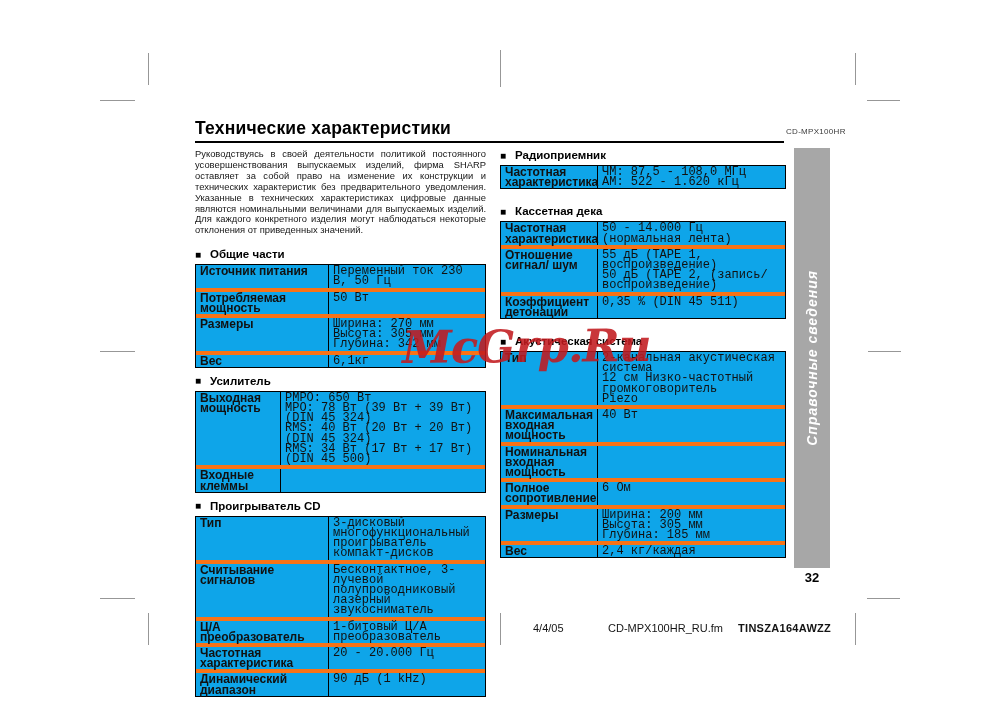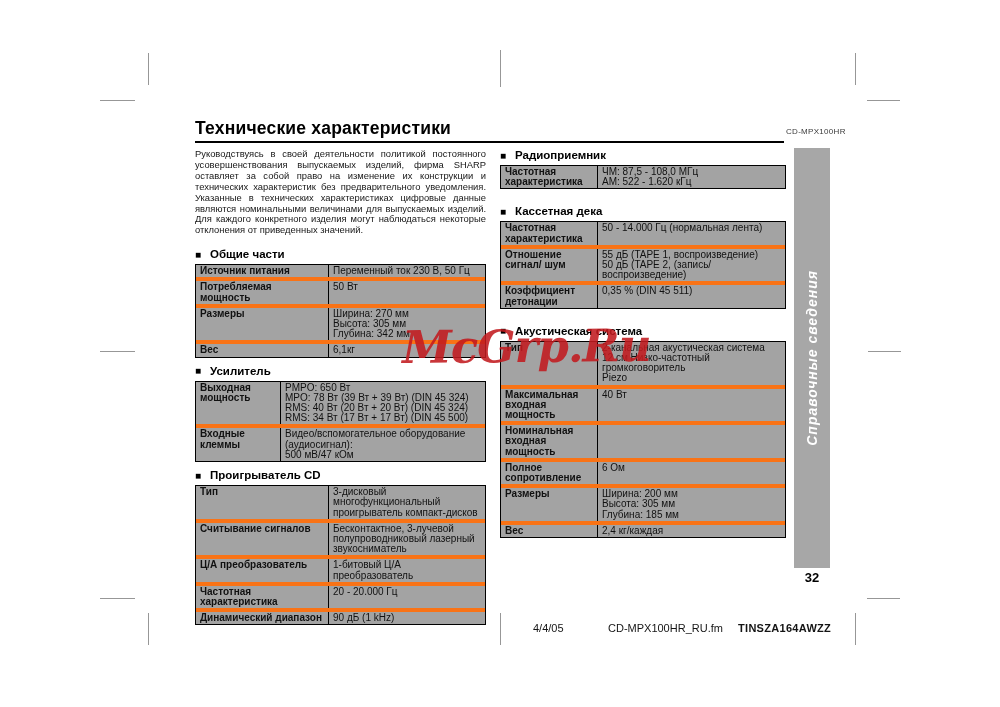--- a/index.html
+++ b/index.html
@@ -44,31 +44,31 @@
   .col-left .intro + .section { margin-top: 2px; }
   .col-right .section + .section { margin-top: 16px; }
   .sec-head {
     display: flex; align-items: center; gap: 9px;
     font-size: 11.5px; font-weight: bold; color: #000;
     margin-bottom: 3px; line-height: 13px;
   }
   .sec-head .sq { font-size: 10px; line-height: 10px; }
   
   .spec-table {
-    border: 1.5px solid #000; background: #a3a3a3;
-    font-size: 10px; line-height: 10.2px;
+    border: 1.5px solid #000; background: #0ea5e9;
+    font-size: 12px; line-height: 10.2px;
   }
   .spec-row { display: flex; border-top: 4px solid #f97316; }
   .spec-row:first-child { border-top: none; }
   .spec-label {
     flex: none; font-weight: bold;
     border-right: 1px solid #000;
     padding: 1px 4px;
   }
-  .spec-value { flex: 1; padding: 1px 4px; white-space: pre-line; }
+  .spec-value { flex: 1; padding: 1px 4px; white-space: pre-line; font-family: Liberation Mono, monospace; }
   .t46  .spec-label { width: 133px; }
   .t28  .spec-label { width: 85px; }
   .tr33 .spec-label { width: 97px; }
   
   .side-bar {
     position: absolute; left: 794px; top: 148px;
     width: 36px; height: 420px; background: #a7a7a7;
     display: flex; align-items: center; justify-content: center;
   }
   .side-text {
@@ -156,23 +156,20 @@
       <div class="spec-table t28">
           <div class="spec-row">
             <div class="spec-label">Выходная мощность</div>
             <div class="spec-value">PMPO: 650 Вт
 MPO: 78 Вт (39 Вт + 39 Вт) (DIN 45 324)
 RMS: 40 Вт (20 Вт + 20 Вт) (DIN 45 324)
 RMS: 34 Вт (17 Вт + 17 Вт) (DIN 45 500)</div>
           </div>
           <div class="spec-row">
             <div class="spec-label">Входные клеммы</div>
-            <div class="spec-value">Видео/вспомогательное оборудование
-(аудиосигнал):
-500 мВ/47 кОм</div>
           </div>
         </div>
     </div>
 
     <div class="section">
       <div class="sec-head">
         <span class="sq">■</span>
         <span>Проигрыватель CD</span>
       </div>
       <div class="spec-table t46">

